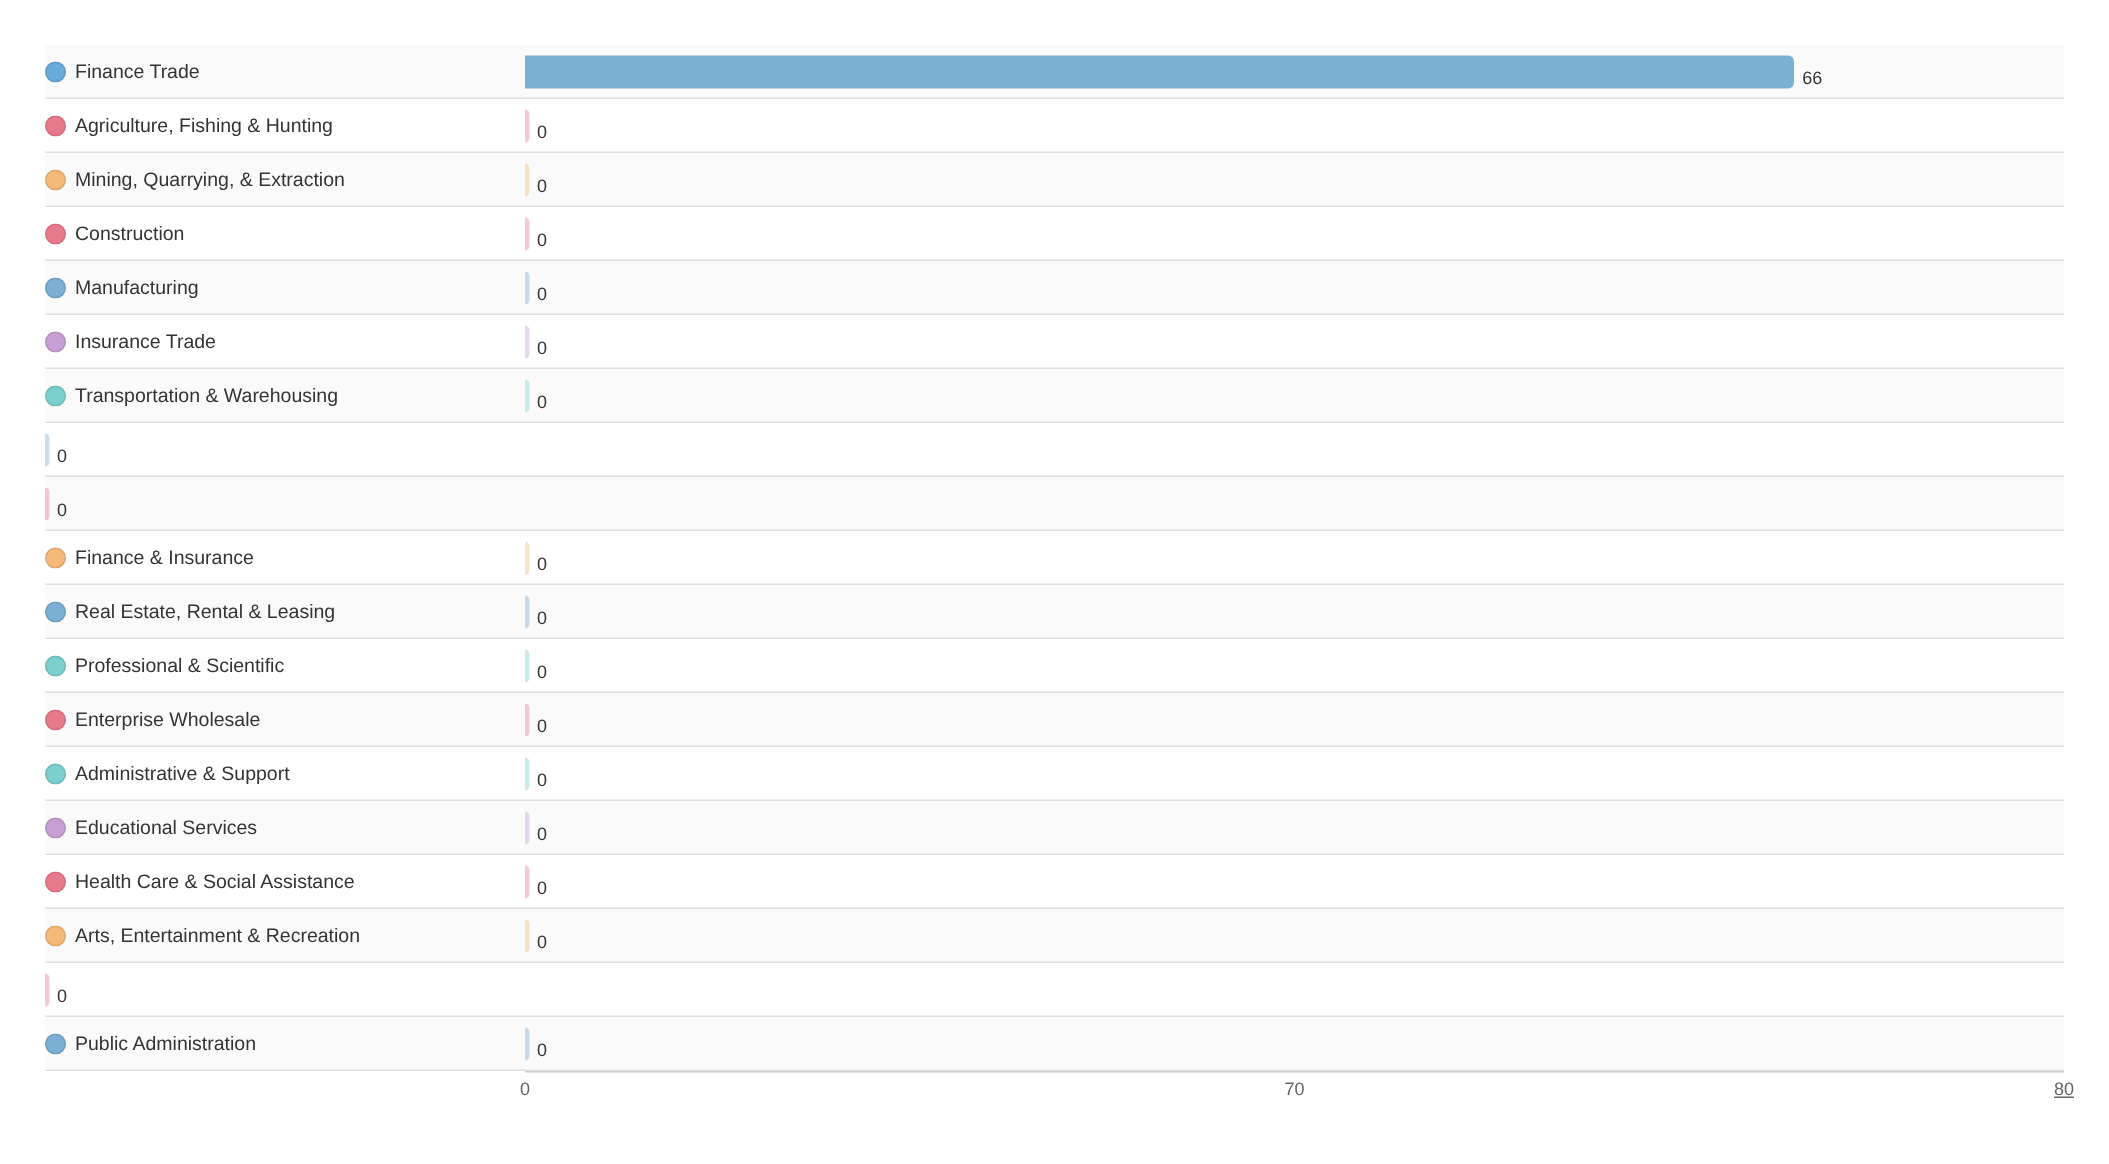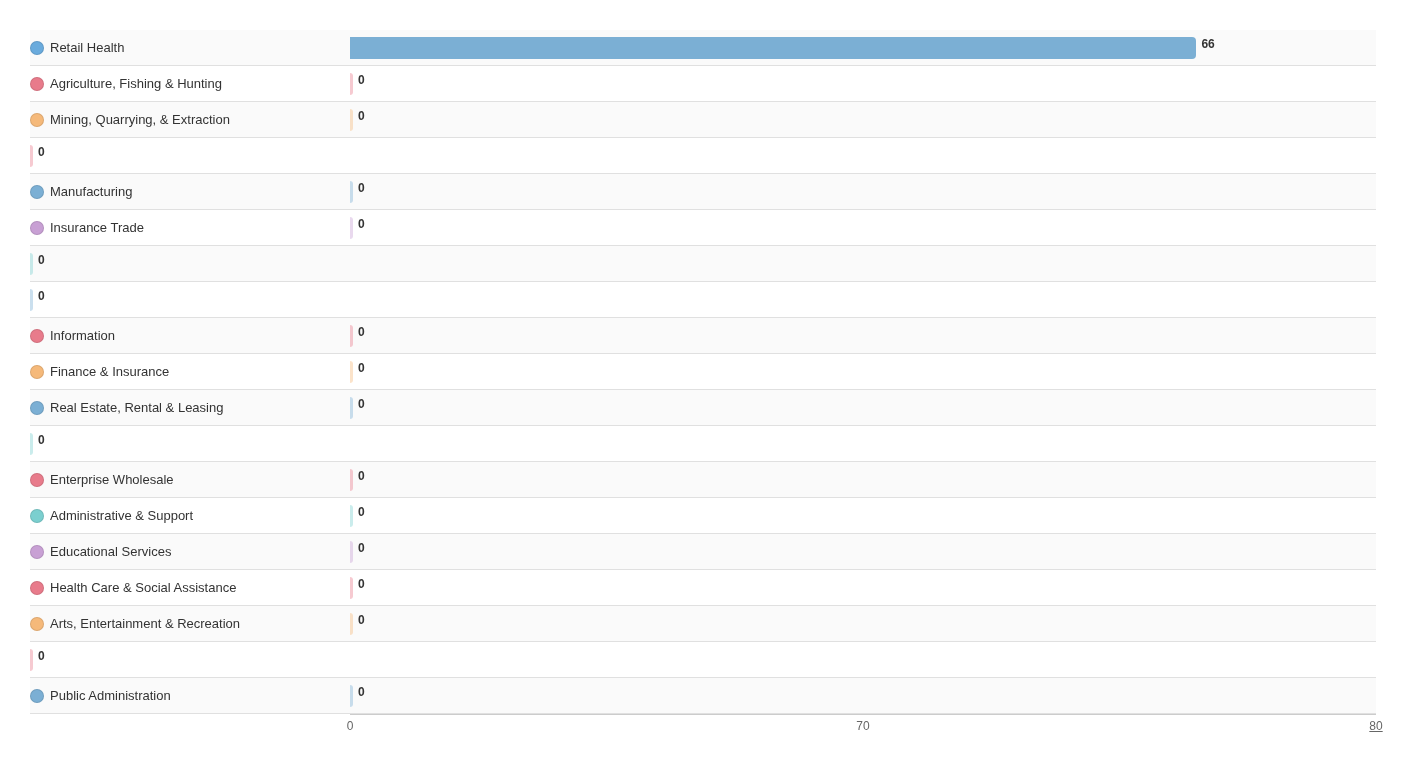--- a/index.html
+++ b/index.html
@@ -58,22 +58,21 @@
     }
     .bar-label {
       font-size: 13px;
       color: #333;
       white-space: nowrap;
     }
     .bar-area {
       flex: 1;
       position: relative;
       display: flex;
-      align-items: flex-start;
-      font-weight: bold;
+      align-items: flex-end;
     }
     .bar {
       height: 22px;
       border-radius: 0 4px 4px 0;
       position: relative;
       min-width: 2px;
     }
     .bar-value {
       font-size: 12px;
       color: #333;
@@ -102,21 +101,21 @@
 
 <div class="chart-title"></div>
 <div class="source-text"></div>
 
 <div class="chart-container">
   <div class="chart-inner" id="chart-inner">
 
   <div class="bar-row">
         <div class="label-area">
           <div class="color-dot" style="background: rgb(106, 171, 221);"></div>
-          <span class="bar-label">Retail Health</span>
+          <span class="bar-label">Finance Trade</span>
         </div>
         <div class="bar-area">
           <div class="bar" style="width: 82.5%; background: rgb(123, 175, 212);"></div>
           <span class="bar-value">66</span>
         </div>
       </div>
       <div class="bar-row">
         <div class="label-area">
           <div class="color-dot" style="background: rgb(232, 123, 139);"></div>
           <span class="bar-label">Agriculture, Fishing &amp; Hunting</span>
@@ -130,20 +129,24 @@
         <div class="label-area">
           <div class="color-dot" style="background: rgb(245, 185, 122);"></div>
           <span class="bar-label">Mining, Quarrying, &amp; Extraction</span>
         </div>
         <div class="bar-area">
           <div class="bar" style="width: 3px; background: rgb(245, 185, 122); opacity: 0.4;"></div>
           <span class="bar-value">0</span>
         </div>
       </div>
       <div class="bar-row">
+        <div class="label-area">
+          <div class="color-dot" style="background: rgb(232, 123, 139);"></div>
+          <span class="bar-label">Construction</span>
+        </div>
         <div class="bar-area">
           <div class="bar" style="width: 3px; background: rgb(232, 123, 139); opacity: 0.4;"></div>
           <span class="bar-value">0</span>
         </div>
       </div>
       <div class="bar-row">
         <div class="label-area">
           <div class="color-dot" style="background: rgb(123, 175, 212);"></div>
           <span class="bar-label">Manufacturing</span>
         </div>
@@ -156,36 +159,36 @@
         <div class="label-area">
           <div class="color-dot" style="background: rgb(200, 160, 212);"></div>
           <span class="bar-label">Insurance Trade</span>
         </div>
         <div class="bar-area">
           <div class="bar" style="width: 3px; background: rgb(200, 160, 212); opacity: 0.4;"></div>
           <span class="bar-value">0</span>
         </div>
       </div>
       <div class="bar-row">
+        <div class="label-area">
+          <div class="color-dot" style="background: rgb(123, 207, 207);"></div>
+          <span class="bar-label">Transportation &amp; Warehousing</span>
+        </div>
         <div class="bar-area">
           <div class="bar" style="width: 3px; background: rgb(123, 207, 207); opacity: 0.4;"></div>
           <span class="bar-value">0</span>
         </div>
       </div>
       <div class="bar-row">
         <div class="bar-area">
           <div class="bar" style="width: 3px; background: rgb(123, 175, 212); opacity: 0.4;"></div>
           <span class="bar-value">0</span>
         </div>
       </div>
       <div class="bar-row">
-        <div class="label-area">
-          <div class="color-dot" style="background: rgb(232, 123, 139);"></div>
-          <span class="bar-label">Information</span>
-        </div>
         <div class="bar-area">
           <div class="bar" style="width: 3px; background: rgb(232, 123, 139); opacity: 0.4;"></div>
           <span class="bar-value">0</span>
         </div>
       </div>
       <div class="bar-row">
         <div class="label-area">
           <div class="color-dot" style="background: rgb(245, 185, 122);"></div>
           <span class="bar-label">Finance &amp; Insurance</span>
         </div>
@@ -198,20 +201,24 @@
         <div class="label-area">
           <div class="color-dot" style="background: rgb(123, 175, 212);"></div>
           <span class="bar-label">Real Estate, Rental &amp; Leasing</span>
         </div>
         <div class="bar-area">
           <div class="bar" style="width: 3px; background: rgb(123, 175, 212); opacity: 0.4;"></div>
           <span class="bar-value">0</span>
         </div>
       </div>
       <div class="bar-row">
+        <div class="label-area">
+          <div class="color-dot" style="background: rgb(123, 207, 207);"></div>
+          <span class="bar-label">Professional &amp; Scientific</span>
+        </div>
         <div class="bar-area">
           <div class="bar" style="width: 3px; background: rgb(123, 207, 207); opacity: 0.4;"></div>
           <span class="bar-value">0</span>
         </div>
       </div>
       <div class="bar-row">
         <div class="label-area">
           <div class="color-dot" style="background: rgb(232, 123, 139);"></div>
           <span class="bar-label">Enterprise Wholesale</span>
         </div>

